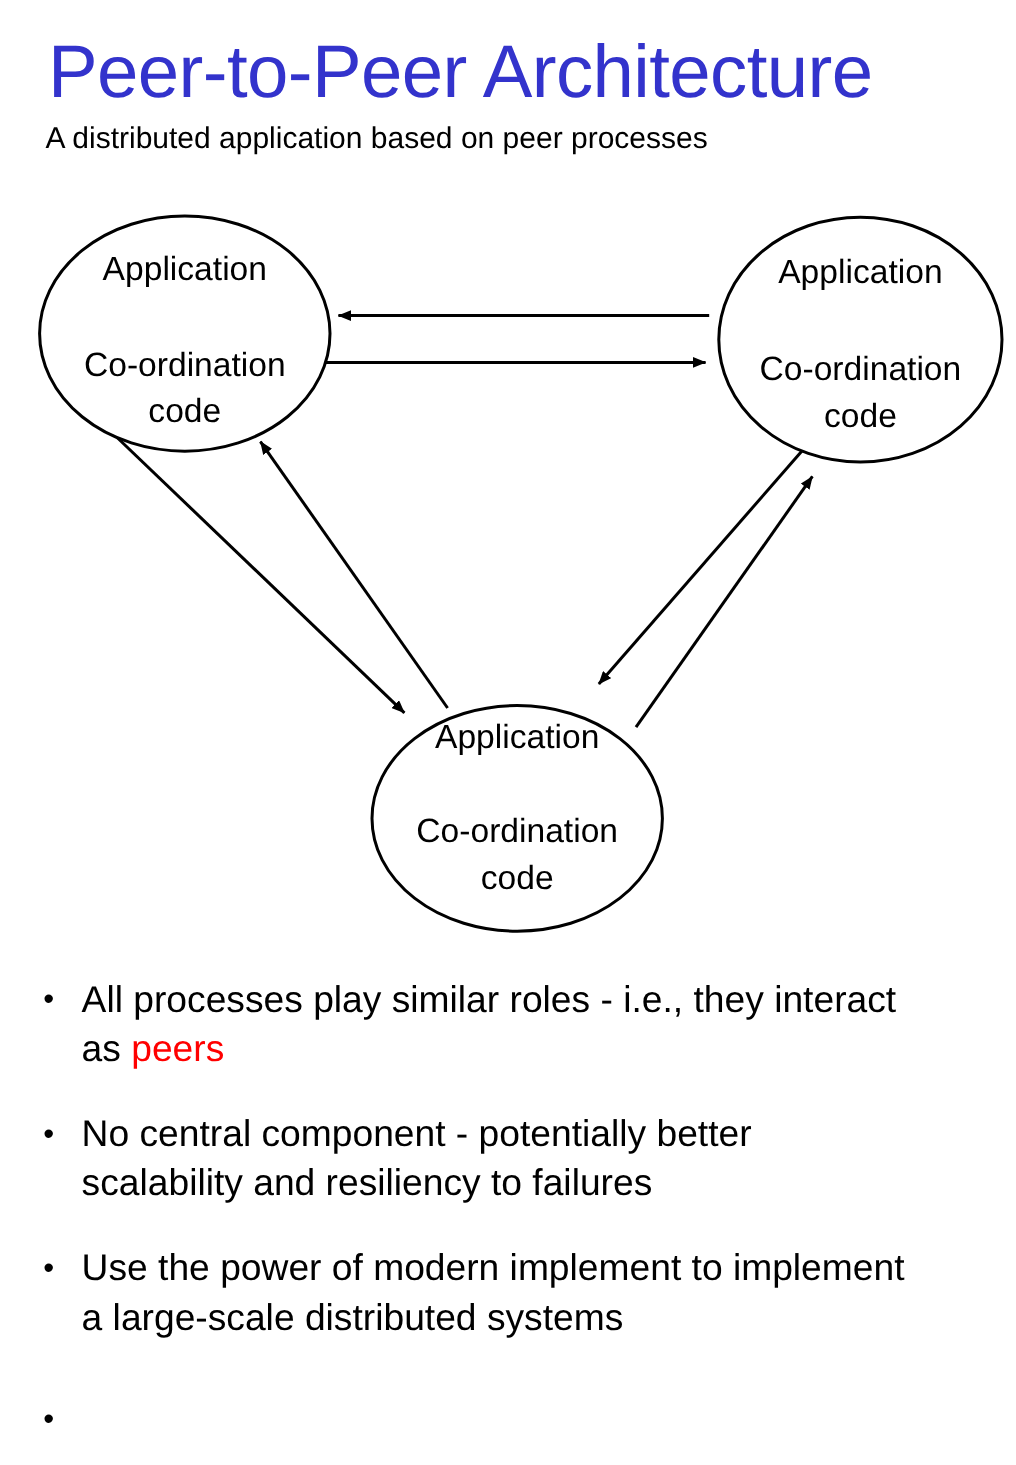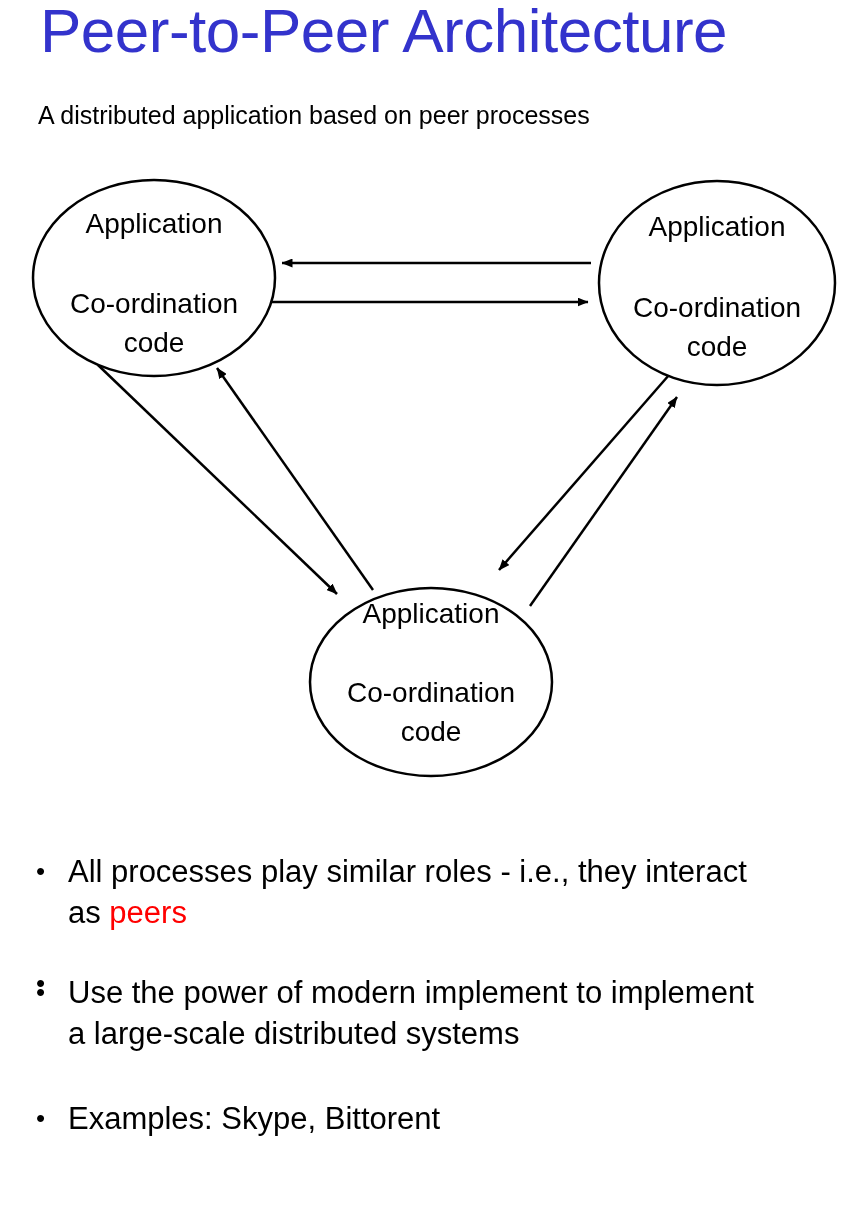--- a/index.html
+++ b/index.html
@@ -13,21 +13,21 @@
     position: relative;
     overflow: hidden;
     font-family: "Liberation Sans", sans-serif;
     color: #000000;
   }
 
   
   #slide-title {
     position: absolute;
     left: 40px;
-    top: 0;
+    top: 30px;
     width: 790px;
     font-size: 62px;
     line-height: 1.0;
     letter-spacing: -0.5px;
     color: #3333cc;
     white-space: nowrap;
   }
 
   
   #slide-subtitle {
@@ -78,21 +78,20 @@
     position: absolute;
     left: 36px;
     top: 0;
     width: 12px;
     line-height: 41px;
     font-size: 26px;
   }
   .bullet-text {
     display: block;
     max-width: 700px;
-    margin-top: 39px;
   }
   .hl-red {
     color: #ff0000;
   }
 </style>
 </head>
 <body>
 
 <div id="slide-title">Peer-to-Peer Architecture</div>
 
@@ -152,25 +151,25 @@
 
 <div id="bullet-list">
 
   <div class="bullet-item">
     <span class="bullet-marker">•</span>
     <span class="bullet-text"><span>All processes play similar roles - i.e., they interact as </span><span class="hl-red">peers</span></span>
   </div>
 
   <div class="bullet-item">
     <span class="bullet-marker">•</span>
+    <span class="bullet-text">No central component - potentially better scalability and resiliency to failures</span>
   </div>
 
   <div class="bullet-item" style="margin-bottom:44px;">
     <span class="bullet-marker">•</span>
     <span class="bullet-text">Use the power of modern implement to implement a large-scale distributed systems</span>
   </div>
 
   <div class="bullet-item">
     <span class="bullet-marker">•</span>
-    <span class="bullet-text">Examples: Skype, Bittorent</span>
   </div>
 
 </div>
 
 </body></html>

